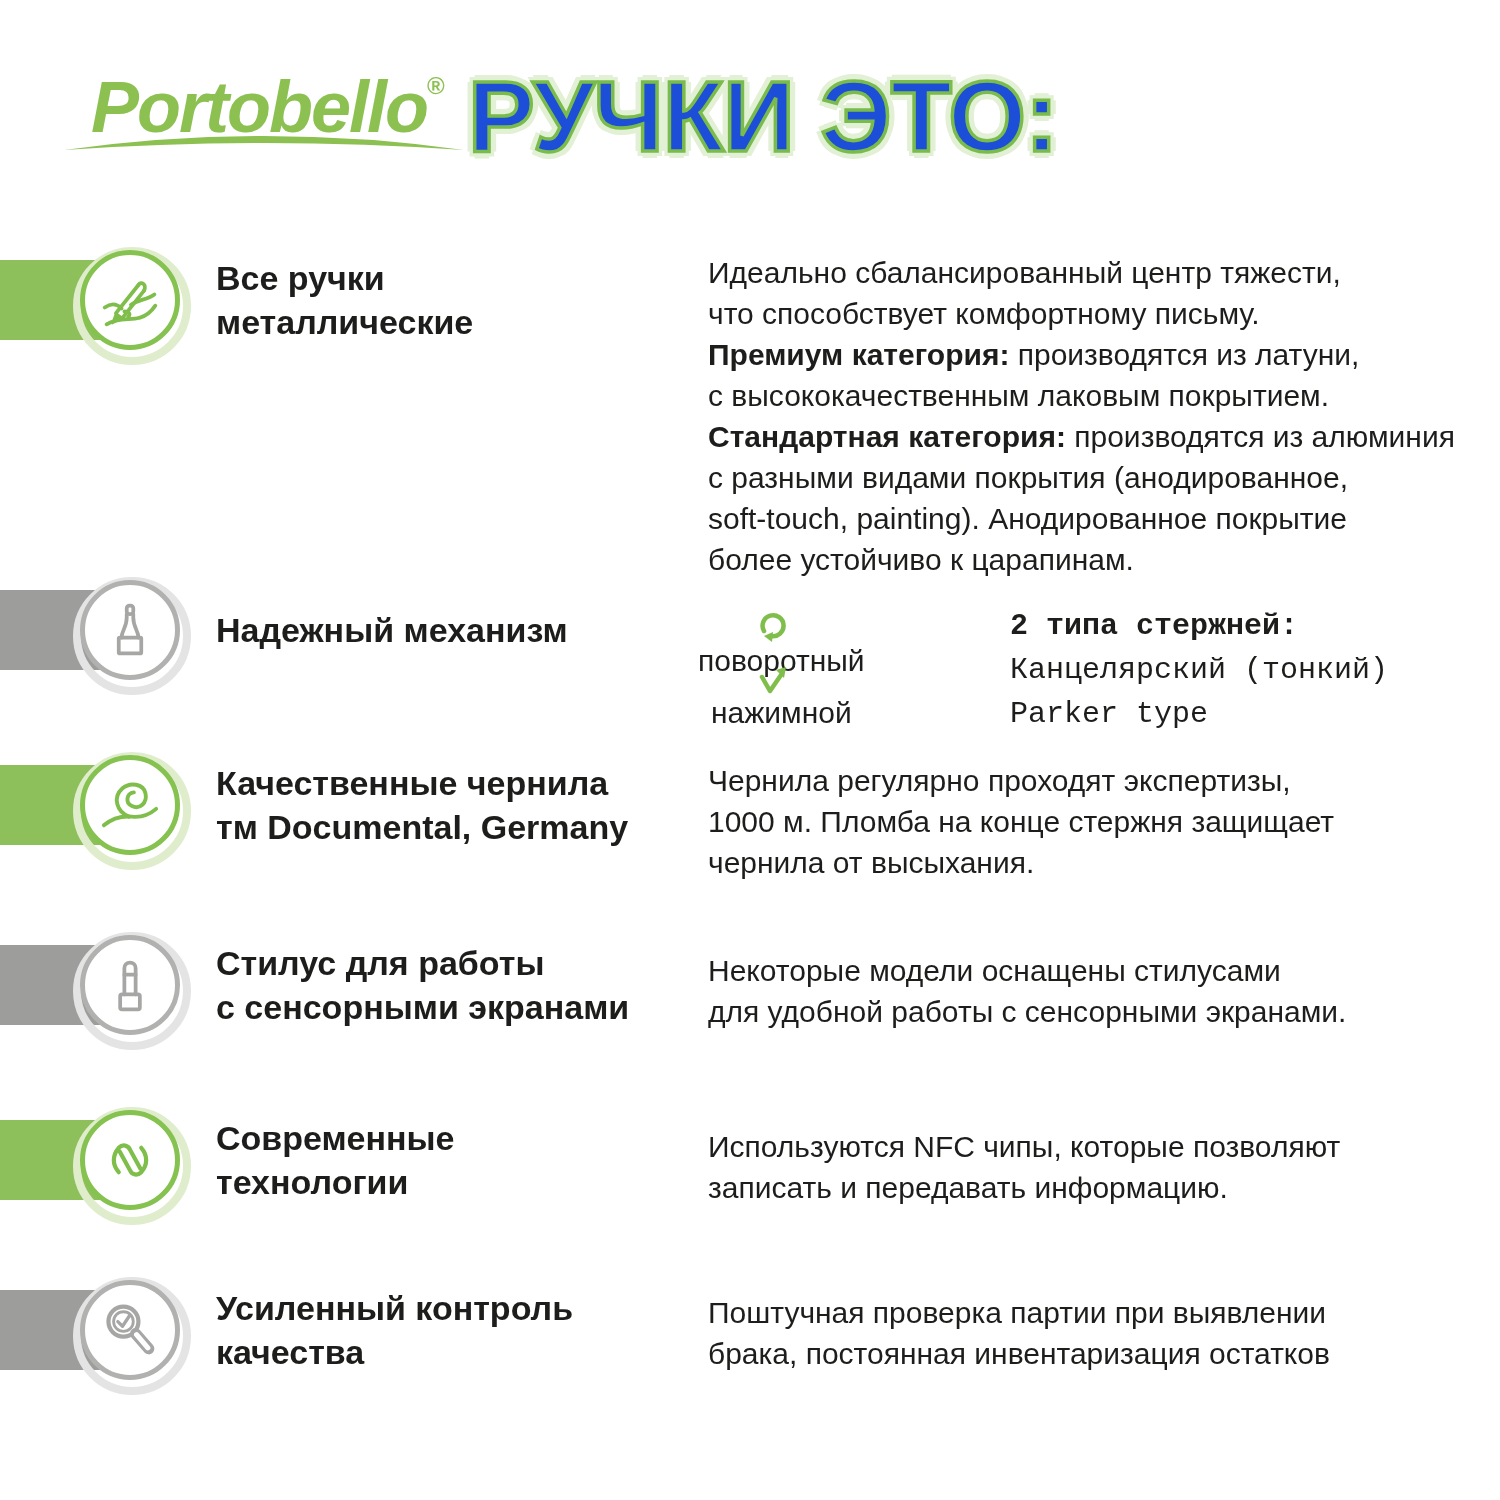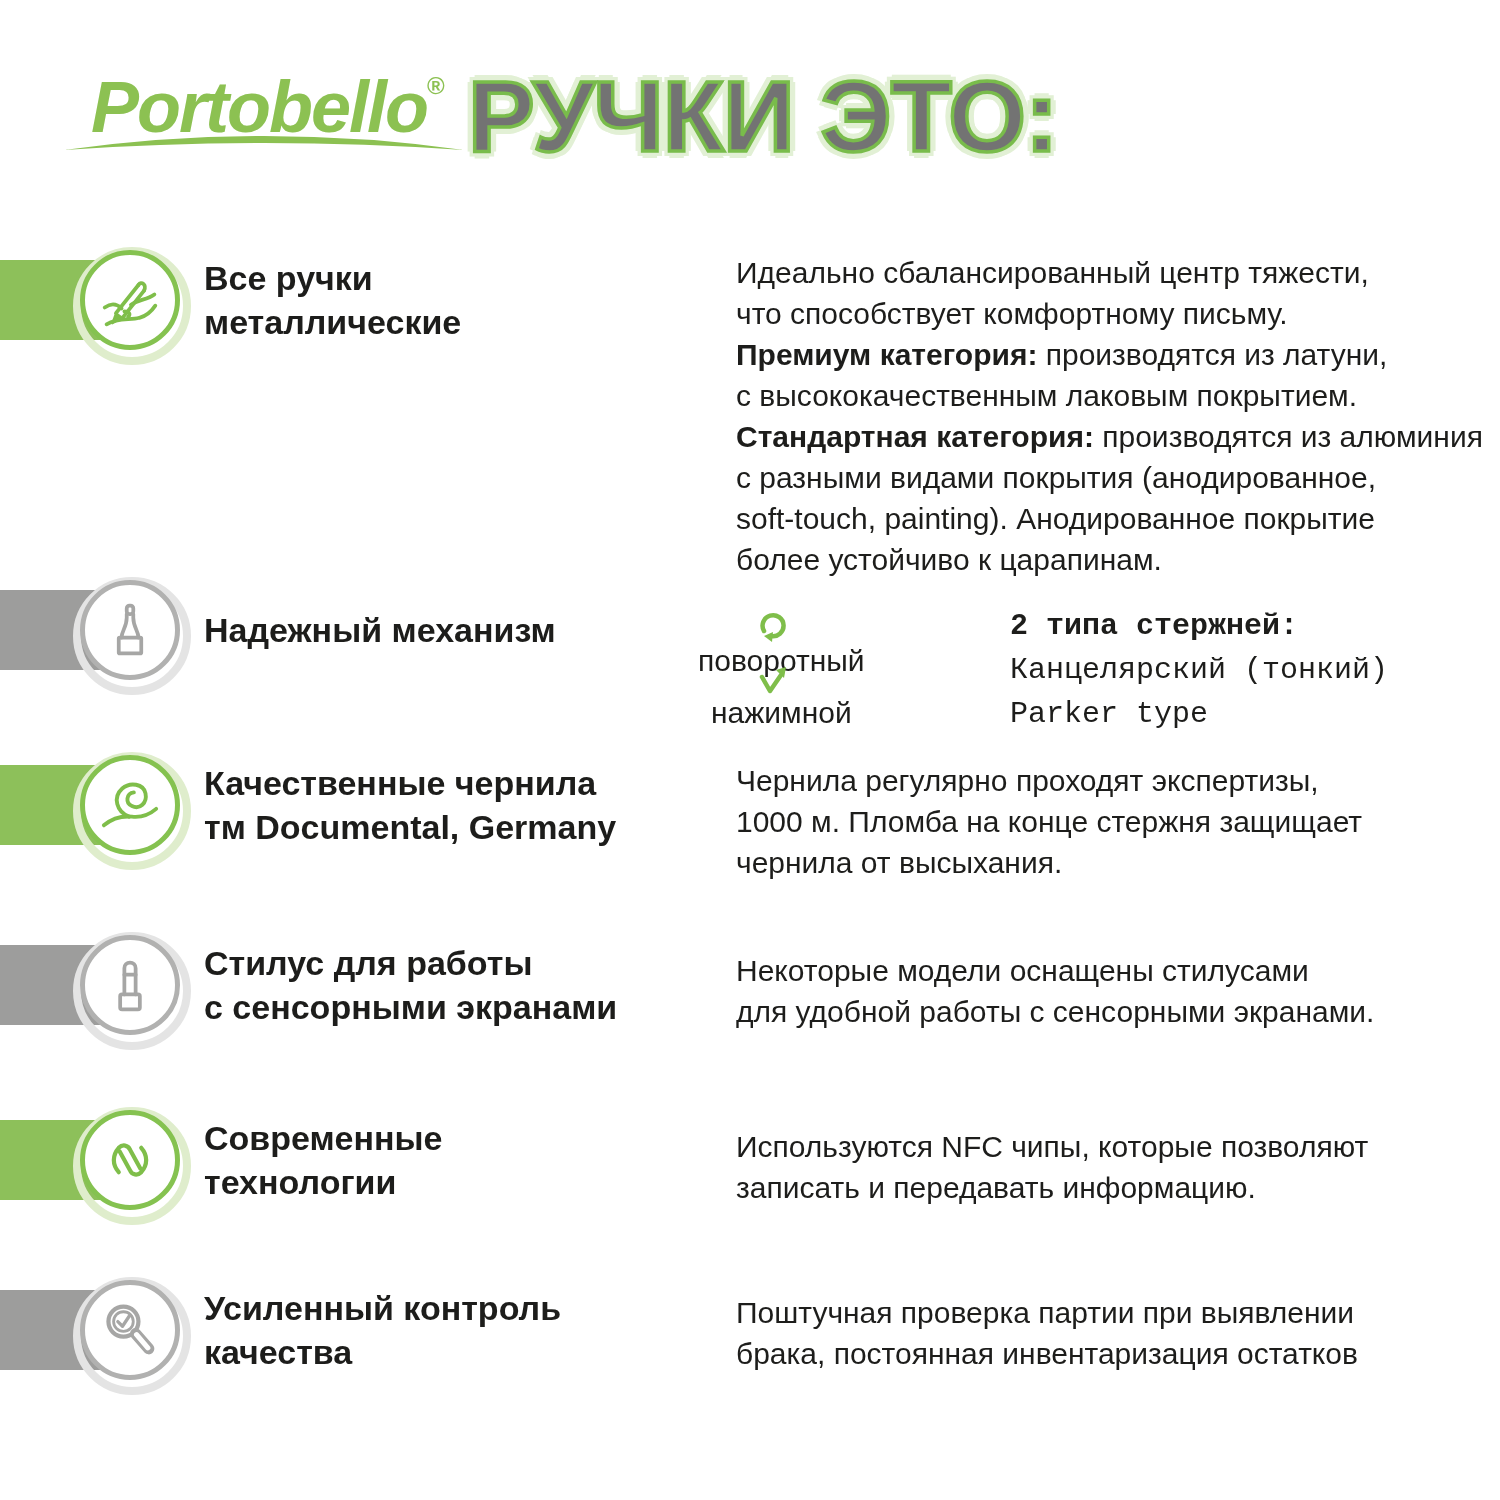--- a/index.html
+++ b/index.html
@@ -12,21 +12,21 @@
   .logo{
     position:absolute;left:91px;top:66px;width:400px;
     font-size:72px;font-weight:700;font-style:italic;
     letter-spacing:-2px;color:#8cc152;white-space:nowrap;
   }
   .logo sup{font-size:24px;font-style:normal;vertical-align:38px;letter-spacing:0;}
   .swoosh{position:absolute;left:62px;top:128px;}
   .big-title{
     position:absolute;left:440px;top:66px;
     font-size:100px;line-height:100px;font-weight:700;letter-spacing:-1px;
-    color:#737373;white-space:nowrap;
+    color:#1d4ed8;white-space:nowrap;
     -webkit-text-stroke:3.5px #79bc4b;
     text-shadow:
       5px 5px 0 #e2f0d5,-5px 5px 0 #e2f0d5,5px -5px 0 #e2f0d5,-5px -5px 0 #e2f0d5,
       7px 0 0 #e2f0d5,-7px 0 0 #e2f0d5,0 7px 0 #e2f0d5,0 -7px 0 #e2f0d5;
     padding-left: 28px;
   }
   
   .row{position:absolute;left:0;top:var(--cy);width:1500px;height:0;}
   .band{position:absolute;left:0;top:-40px;width:104px;height:80px;z-index:1;}
   .row.green .band{background:#8dc05a;}
@@ -35,24 +35,24 @@
   .row.green .pale{border-color:#dfedcc;}
   .row.gray  .pale{border-color:#e4e4e4;}
   .circle{
     position:absolute;left:80px;top:-50px;width:90px;height:90px;background:#fff;
     border:5px solid;border-radius:50%;z-index:3;
     display:flex;align-items:center;justify-content:center;
   }
   .row.green .circle{border-color:#85c250;}
   .row.gray  .circle{border-color:#b1b1b0;}
   .heading{
-    position:absolute;left:204px;top:0;transform:translateY(-50%);z-index:4;
+    position:absolute;left:216px;top:0;transform:translateY(-50%);z-index:4;
     font-size:34px;line-height:44px;font-weight:700;white-space:nowrap;
   }
-  .content{position:absolute;left:736px;top:var(--cto);z-index:4;
+  .content{position:absolute;left:708px;top:var(--cto);z-index:4;
     font-size:30px;line-height:41px;white-space:nowrap;}
   .content .b,.b{font-weight:700;}
   .ln{white-space:nowrap;}
   
   .mech{position:absolute;left:698px;top:-20px;z-index:4;}
   .mech-item{display:flex;align-items:center;height:36px;margin-bottom:16px;font-size:30px;flex-direction:column;}
   .mech-item .micon{width:34px;margin-right:16px;display:flex;align-items:center;justify-content:center;}
   .refills{position:absolute;left:1010px;top:-26px;z-index:4;font-size:30px;line-height:44px;font-family:Liberation Mono, monospace;}
   svg{display:block;}
 </style>

